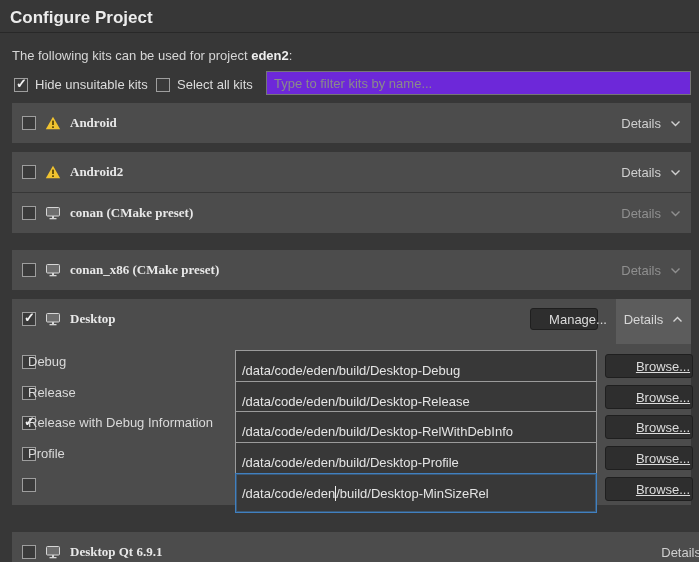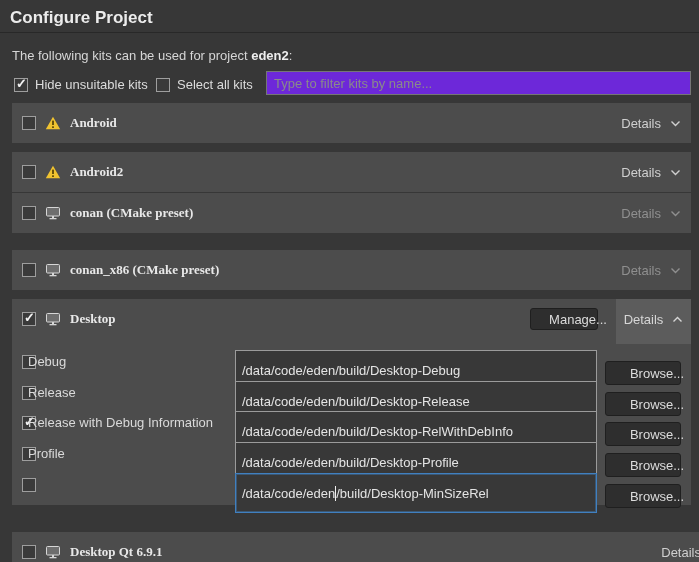--- a/index.html
+++ b/index.html
@@ -39,21 +39,21 @@
   .manage-btn{position:absolute;left:518px;top:9px;width:68px;height:22px;}
   .cfg-row{position:absolute;left:0;width:679px;height:24px;}
   .cfg-row .cb{position:absolute;left:10px;top:5px;}
   .cfg-label{position:absolute;left:16px;top:4px;color:#dadada;}
   .path-input{position:absolute;left:223px;top:0;width:362px;height:40px;box-sizing:border-box;
     background:#383838;border:1px solid #9b9b9b;color:#e4e4e4;padding:0 6px;
     font-family:"Liberation Sans",sans-serif;font-size:13px;outline:none;}
   .path-input.focused{border-color:#4080c0;box-shadow:0 0 0 1px rgba(64,128,192,.45) inset;
     display:flex;align-items:center;padding:4px 6px;}
   .text-cursor{width:1px;height:15px;background:#efefef;flex:0 0 auto;}
-  .browse-btn{position:absolute;left:593px;top:11px;width:76px;height:24px;}
+  .browse-btn{position:absolute;left:593px;top:4px;width:88px;height:24px;text-decoration:underline;}
 </style>
 </head>
 <body>
 
 <div class="abs page-title">Configure Project</div>
 <div class="abs title-divider"></div>
 <div class="abs subtitle"><span>The following kits can be used for project </span><b>eden2</b><span>:</span></div>
 
 <div class="abs chk-group" style="left:14px;top:77px;">
   <span class="cb checked"></span>

